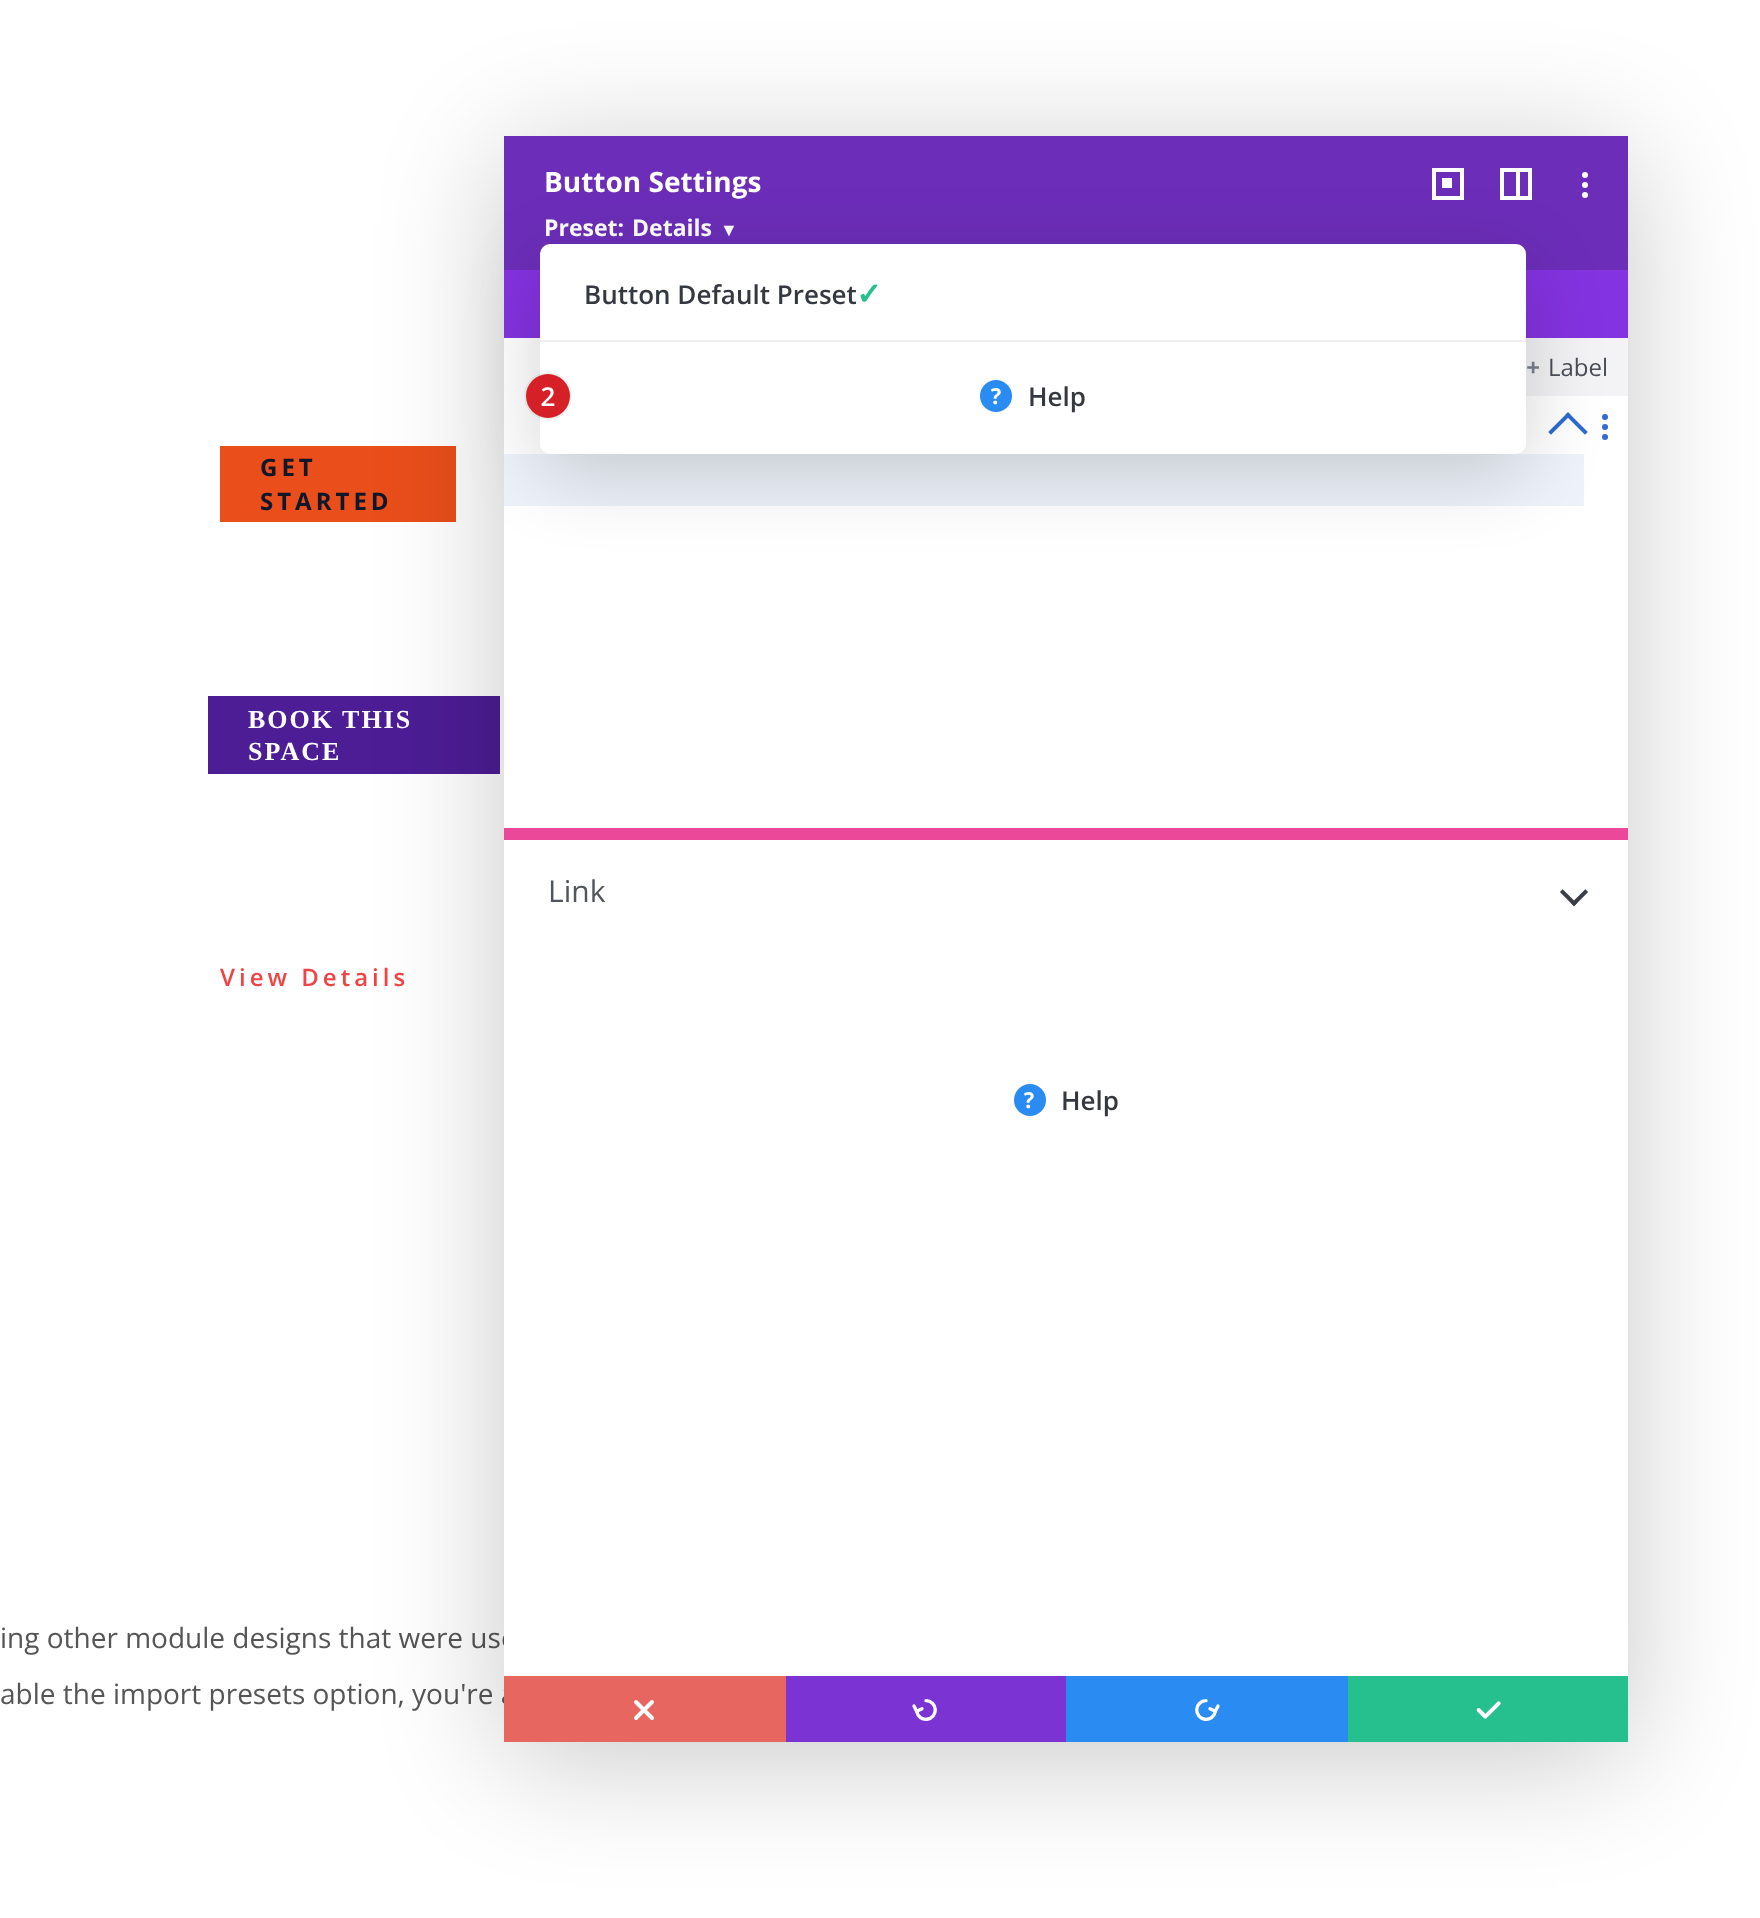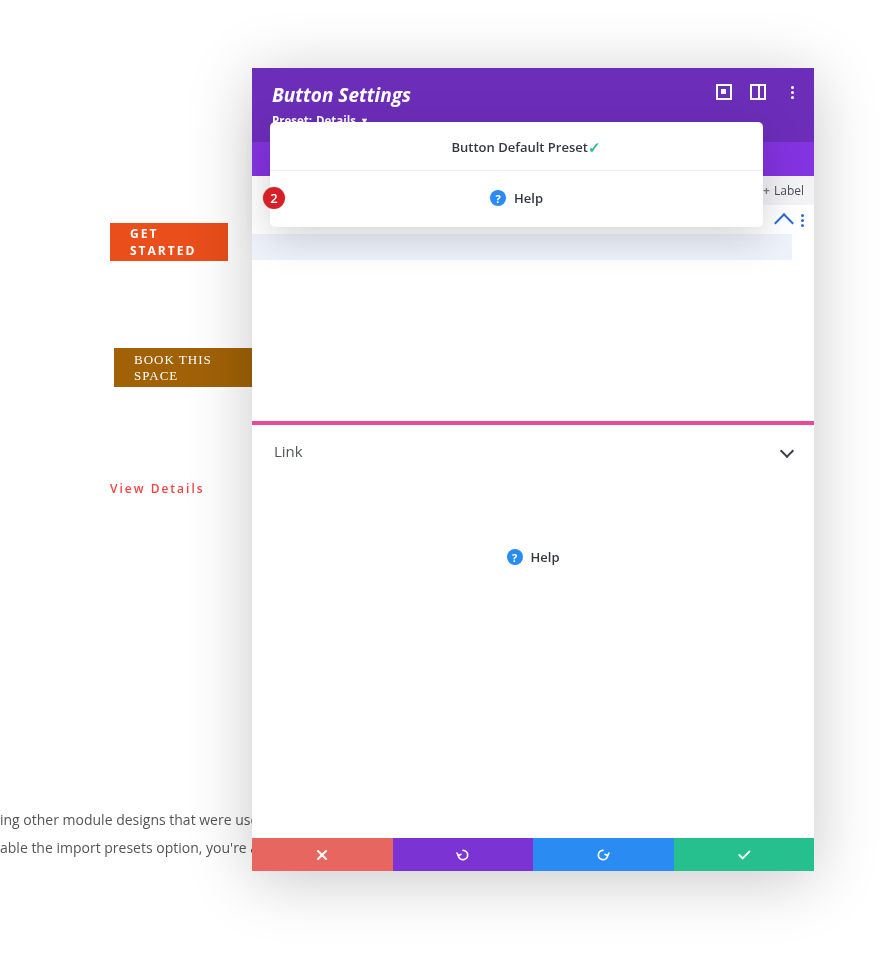--- a/index.html
+++ b/index.html
@@ -1,43 +1,43 @@
 <!DOCTYPE html>
 <html><head>
 <meta charset="utf-8">
 <style>
   * { box-sizing: border-box; margin: 0; padding: 0; }
   html, body { font-family: "Open Sans", -apple-system, BlinkMacSystemFont, "Segoe UI", Roboto, Helvetica, Arial, sans-serif; background: #fff; }
   .stage { position: relative; width: 880px; height: 959px; overflow: hidden; }
 
   
   .bg-btn { position: absolute; display: inline-flex; align-items: center; justify-content: center; font-weight: 700; letter-spacing: 2px; font-size: 12px; padding: 18px 20px; }
-  .bg-btn.orange { left: 110px; top: 223px; background: #e94e1b; color: #ffffff; width: 118px; height: 38px; }
-  .bg-btn.black  { left: 114px; top: 348px; background: #a16207; color: #fff; font-family: "Times New Roman", serif; font-weight: 400; font-size: 13px; width: 146px; height: 39px; letter-spacing: 1px;}
+  .bg-btn.orange { left: 110px; top: 223px; background: #e94e1b; color: #0f172a; width: 118px; height: 38px; }
+  .bg-btn.black  { left: 104px; top: 348px; background: #4c1d95; color: #fff; font-family: "Times New Roman", serif; font-weight: 700; font-size: 13px; width: 146px; height: 39px; letter-spacing: 1px;}
   .bg-link { position: absolute; left: 110px; top: 480px; color: #ef4444; font-size: 12px; letter-spacing: 2px; font-weight: 600;}
   .bg-text { position: absolute; color: #555; font-size: 14px; line-height: 28px; }
   .bg-text.t1 { left: 0; top: 806px; }
   .bg-text.t2 { left: 0; top: 834px; }
 
   
   .panel {
     position: absolute;
     left: 252px; top: 68px;
     width: 562px; height: 803px;
     background: #fff;
     box-shadow: 0 8px 60px rgba(0,0,0,.22);
     display: flex; flex-direction: column;
   }
   .panel-header {
     background: #6c2eb9;
     color: #fff;
     padding: 14px 20px 12px 20px;
     position: relative;
   }
-  .panel-title { font-weight: 700; font-size: 19px; font-style: italic; }
+  .panel-title { font-weight: 700; font-size: 14px; }
   .panel-preset { font-size: 11.5px; font-weight: 700; margin-top: 3px; display: inline-flex; align-items: center; gap: 4px; cursor: pointer;}
   .panel-preset .chev { font-size: 9px; line-height: 1; }
   .hdr-icons { position: absolute; right: 14px; top: 16px; display: flex; gap: 18px; align-items: center; color:#fff; }
   .hdr-icons span { width: 16px; height: 16px; display:inline-flex; align-items:center; justify-content:center; font-size:15px; cursor:pointer;}
   .icon-grid { position:relative; }
   .icon-grid::before { content:''; display:block; width:12px; height:12px; border:2px solid #fff; }
   .icon-grid::after { content:''; position:absolute; width:5px; height:5px; background:#fff; left:5px; top:5px; }
   .icon-split { position:relative; width:14px; height:14px; border:2px solid #fff; }
   .icon-split::after { content:''; position:absolute; left:50%; top:0; bottom:0; width:2px; background:#fff; }
   .icon-dots { display:flex; flex-direction:column; gap:2px; }
@@ -72,21 +72,21 @@
   
   .selected-field {
     position:absolute;
     left:0; right:22px; top:58px;
     height:26px;
     background:#eef3fb;
   }
 
   
   .acc-row {
-    border-top:4px solid #ec4899;
+    border-top:6px solid #ec4899;
     padding: 16px 18px 16px 22px;
     display:flex; align-items:center; justify-content:space-between;
     color:#51565e; font-size: 15px; font-weight:400;
     cursor:pointer;
   }
   .acc-link { position:absolute; left:0; right:0; top: 245px; }
   .acc-admin{ position:absolute; left:0; right:0; top: 296px; border-bottom:1px solid #eceef1;}
   .acc-row .chev { width:10px;height:10px; display:inline-block; border-right:2px solid #3a3f47; border-bottom:2px solid #3a3f47; transform: rotate(45deg); margin-right:4px;}
 
   .help-link {
@@ -106,21 +106,21 @@
     position:absolute;
     left: 270px; top: 122px;
     width: 493px;
     background: #fff;
     border-radius: 5px;
     box-shadow: 0 10px 40px rgba(0,0,0,.18);
     z-index: 30;
     padding-bottom: 20px;
   }
   .dd-item {
-    display:flex; align-items:center; justify-content:center;
+    display:flex; align-items:center; justify-content:flex-start;
     padding: 15px 3px 13px 22px;
     color:#343941; font-size:13px; font-weight:600;
     cursor:pointer;
   }
   .dd-check { color:#25c08e; font-size:15px; font-weight:900; }
   .dd-sep { height:1px; background:#eceef1; margin: 0 0 14px 0;}
   .dd-btn {
     margin: 0 14px 12px 14px;
     background:#4b5159; color:#fff;
     text-align:center;

